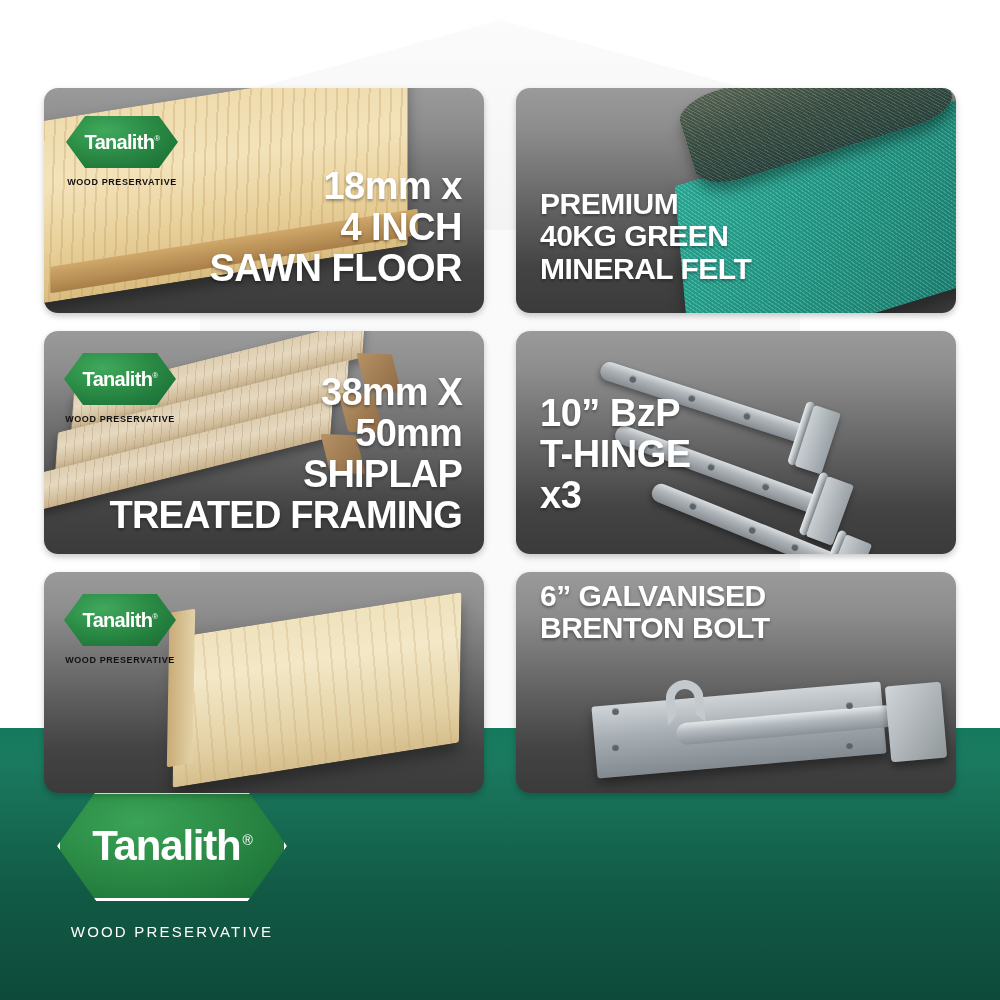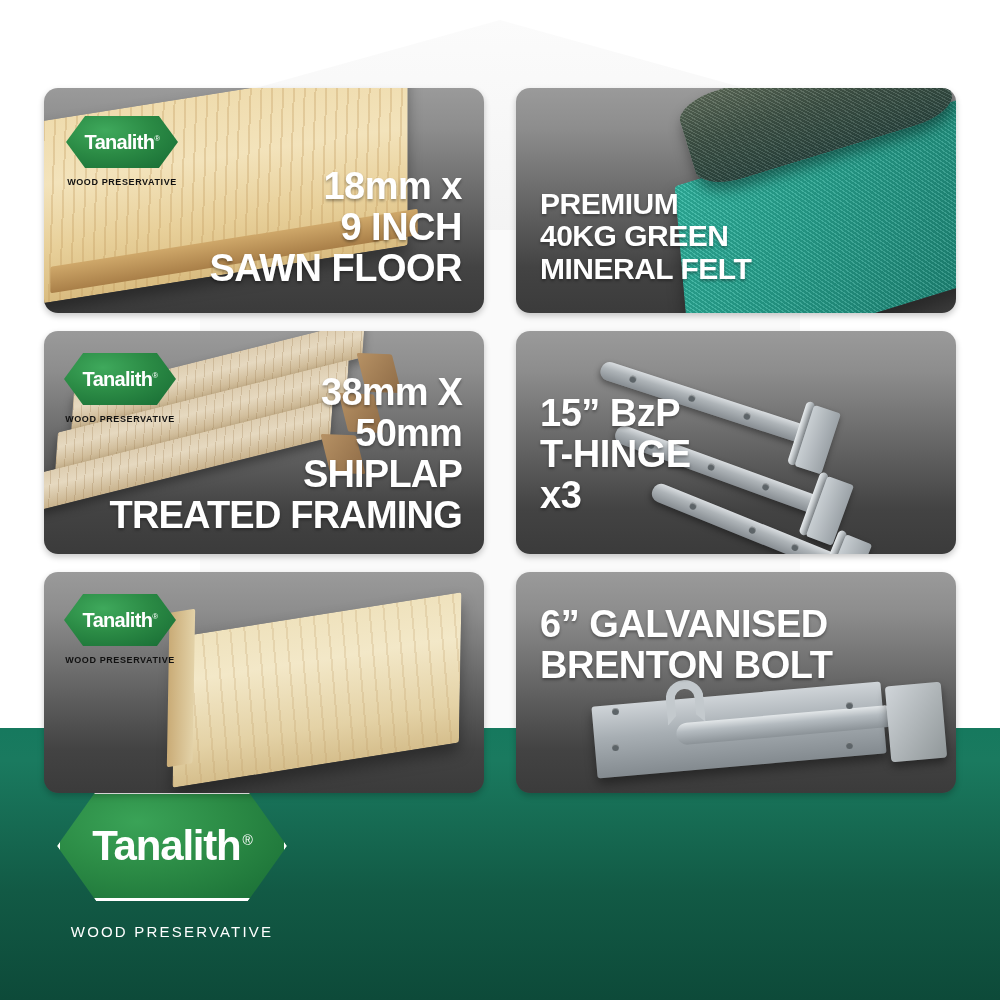--- a/index.html
+++ b/index.html
@@ -172,21 +172,21 @@
     left: 24px;
     text-align: left;
   }
 
   
   #card-0 .card-text { bottom: 24px; font-size: 38px; letter-spacing: -0.5px; }
   #card-1 .card-text { bottom: 28px; font-size: 30px; letter-spacing: -0.5px; }
   #card-2 .card-text { bottom: 18px; font-size: 38px; letter-spacing: -0.8px; }
   #card-3 .card-text { top: 62px; font-size: 38px; letter-spacing: -0.5px; }
   #card-4 .card-text { top: 28px; font-size: 38px; letter-spacing: -0.5px; }
-  #card-5 .card-text { top: 32px; font-size: 38px; letter-spacing: -0.5px; }
+  #card-5 .card-text { top: 8px; font-size: 30px; letter-spacing: -0.5px; }
 
   
   .mini-brand {
     position: absolute;
     z-index: 6;
     width: 112px;
     text-align: center;
   }
   .mini-badge {
     position: relative;
@@ -407,21 +407,21 @@
     </div>
     <div class="mini-brand" style="left:22px; top:28px;">
       <div class="mini-badge">
         <div class="mini-badge-word">
           <span>Tanalith</span><sup>®</sup>
         </div>
       </div>
       <div class="mini-tag on-grey">WOOD PRESERVATIVE</div>
     </div>
     <div class="card-text text-right">18mm x
-9 INCH
+4 INCH
 SAWN FLOOR</div>
   </div>
 
   <div class="card" id="card-1">
     <div class="img-layer">
       <div class="felt-sheet"></div>
       <div class="felt-roll"></div>
     </div>
     <div class="card-text text-left">PREMIUM
 40KG GREEN
@@ -474,21 +474,21 @@
 
       <div class="hinge" style="left:150px; top:126px; transform:rotate(22deg);">
         <div class="hinge-strap" style="left:0; top:26px; width:196px;"></div>
         <div class="hinge-knuckle" style="left:188px; top:2px;"></div>
         <div class="hinge-plate" style="left:196px; top:4px;"></div>
         <div class="rivet" style="left:40px; top:32px;"></div>
         <div class="rivet" style="left:104px; top:32px;"></div>
         <div class="rivet" style="left:150px; top:32px;"></div>
       </div>
     </div>
-    <div class="card-text text-left">15” BzP
+    <div class="card-text text-left">10” BzP
 T-HINGE
 x3</div>
   </div>
 
   <div class="card" id="card-4">
     <div class="img-layer">
       <div class="shiplap"></div>
       <div class="shiplap-lip"></div>
     </div>
     <div class="mini-brand" style="left:20px; top:22px;">

